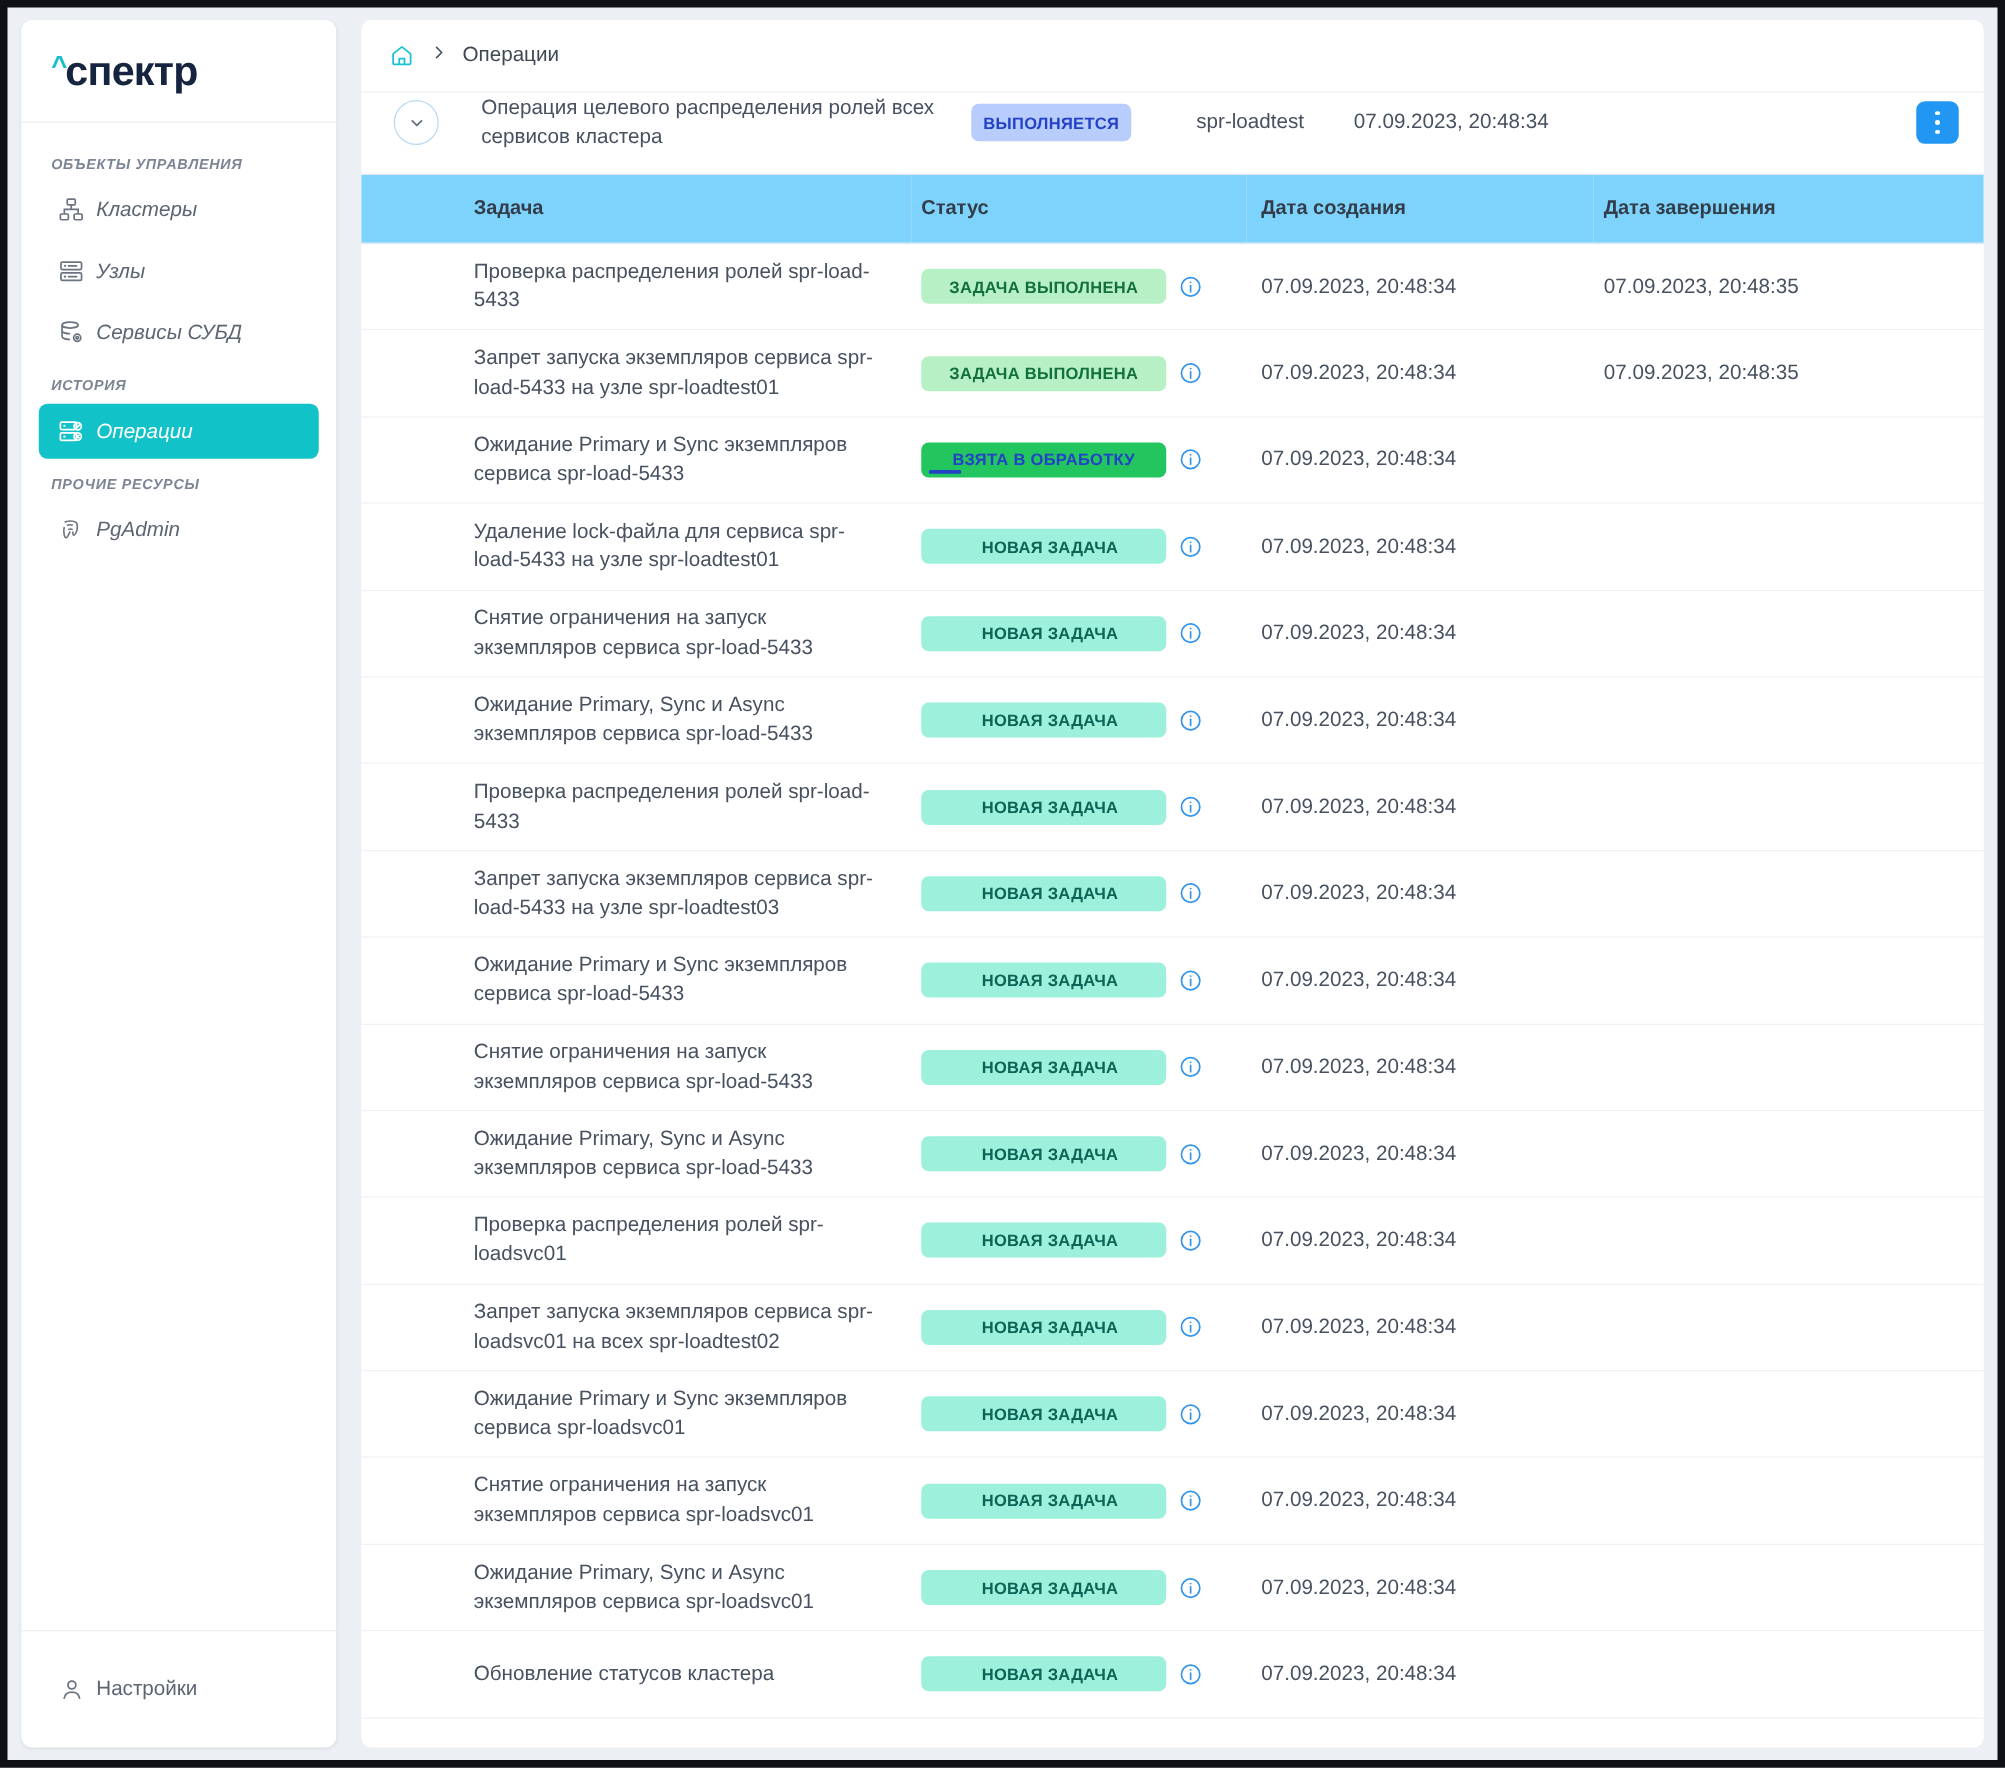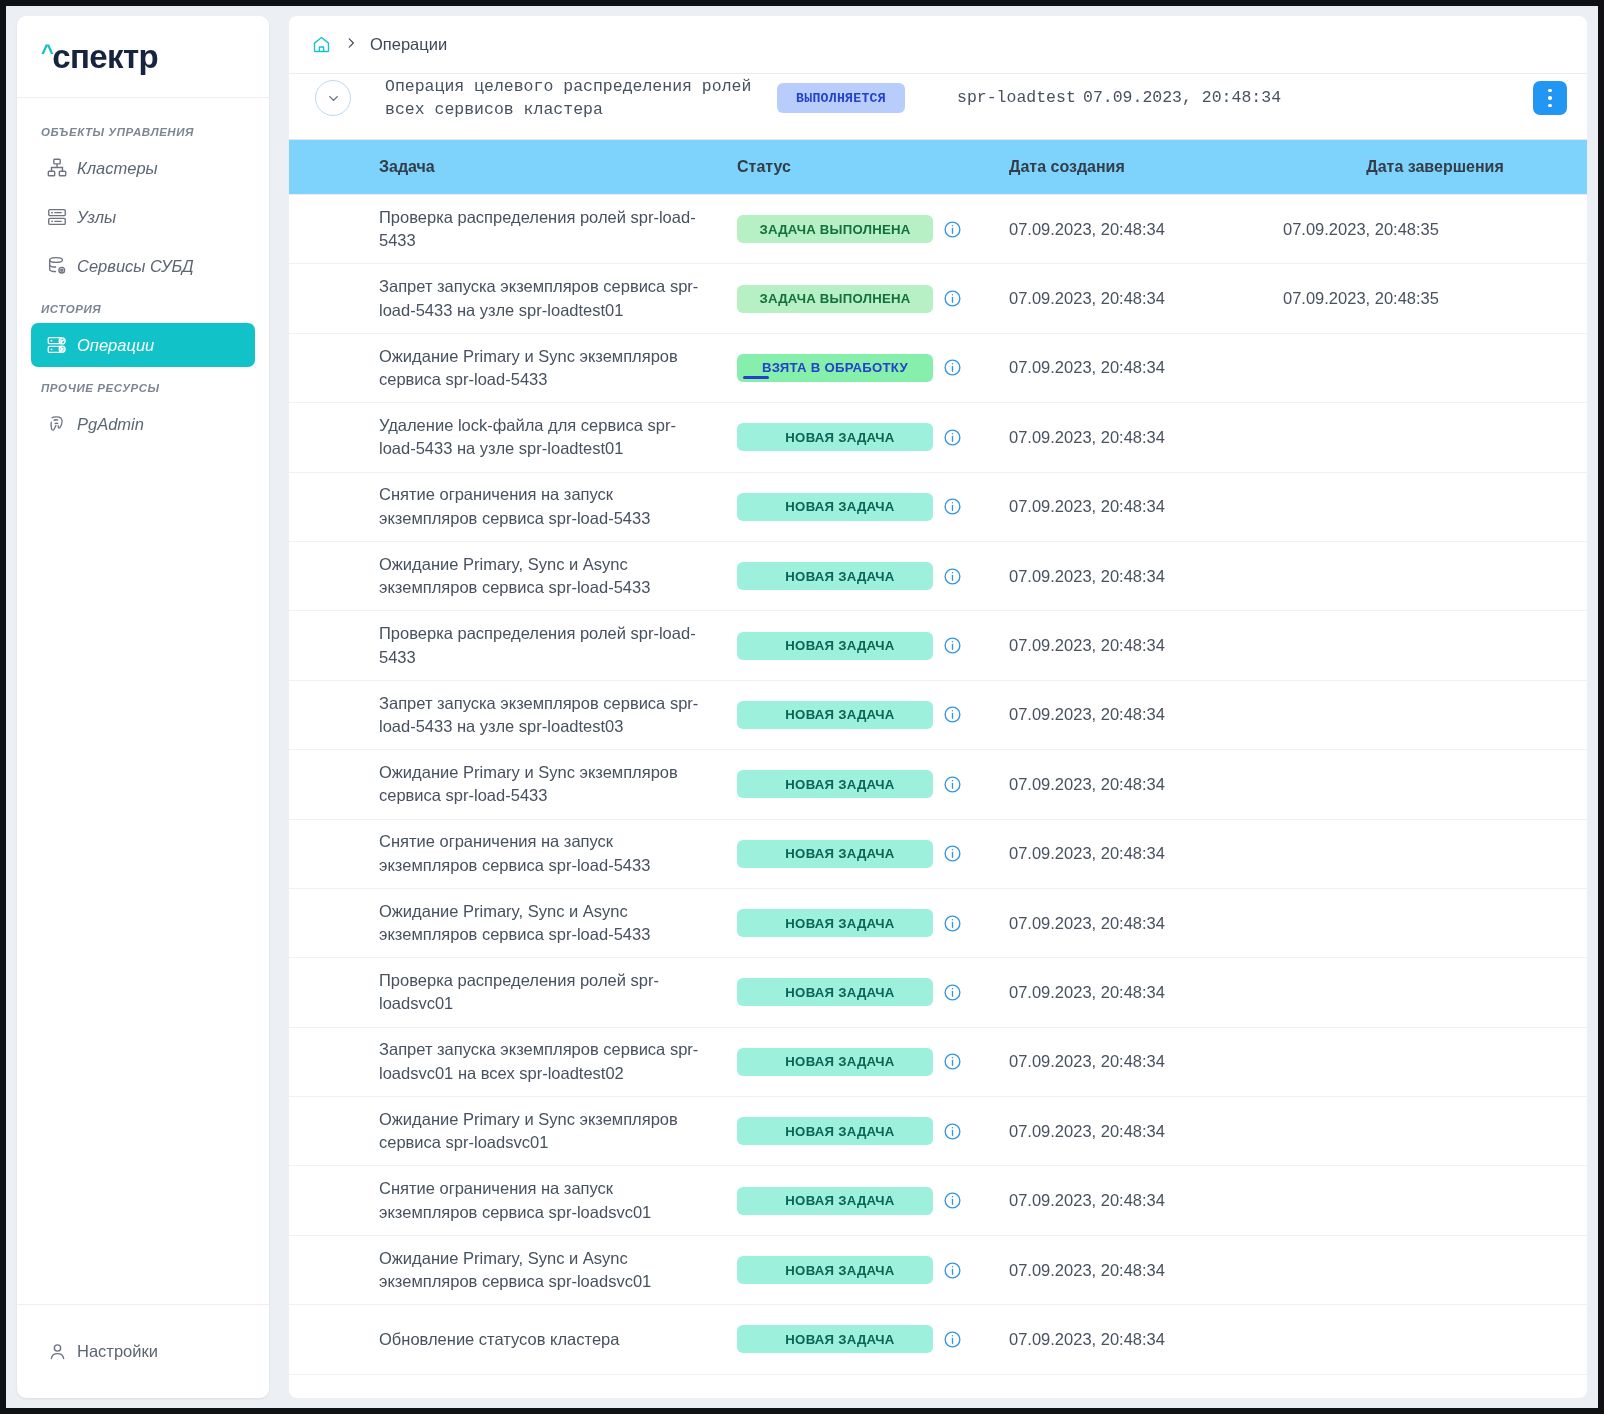--- a/index.html
+++ b/index.html
@@ -109,21 +109,20 @@
   .bc-text { color: #3f4956; font-size: 16.5px; }
 
   .op-header {
     background: #ffffff;
     height: 66px;
     display: flex;
     align-items: center;
     padding: 0 20px 17px 12px;
     border-bottom: 1px solid #e4e8ee;
     position: relative;
-    font-family: Liberation Mono, monospace;
   }
   .chev-btn {
     width: 36px; height: 36px;
     border-radius: 50%;
     border: 1px solid #bcd9ef;
     background: #fff;
     display: flex; align-items: center; justify-content: center;
     flex: 0 0 36px;
     margin-left: 14px;
     cursor: pointer;
@@ -167,21 +166,21 @@
     padding: 18px 0 18px 0;
     border-bottom: 1px solid #e9ecf1;
   }
   col.c-task { width: 440px; }
   col.c-status { width: 268px; }
   col.c-created { width: 278px; }
   col.c-finished { width: 312px; }
   thead th.h-task { padding-left: 90px; }
   thead th.h-status { padding-left: 8px; }
   thead th.h-created { padding-left: 12px; }
-  thead th.h-finished { padding-left: 8px; text-align: center; }
+  thead th.h-finished { padding-left: 8px; }
 
   tbody td {
     border-bottom: 1px solid #eef1f5;
     font-size: 16.5px;
     color: #47515f;
     vertical-align: middle;
     padding: 0;
     height: 69.4px;
   }
   td.t-task { padding-left: 90px; padding-right: 18px; line-height: 1.42; }
@@ -198,21 +197,21 @@
     align-items: center;
     justify-content: center;
     font-size: 13.2px;
     font-weight: 700;
     letter-spacing: 0.25px;
     position: relative;
     overflow: hidden;
   }
   .badge.done   { background: #b7f0c5; color: #12703a; }
   .badge.new    { background: #9cf0dc; color: #0c6455; padding-left: 10px; }
-  .badge.taken  { background: #86efac; color: #2342c8; }
+  .badge.taken  { background: #22c55e; color: #2342c8; }
   .badge.running{ background: #b8cdfb; color: #2342c8; width: 128px; height: 30px; }
   .badge.taken::after {
     content: "";
     position: absolute;
     left: 6px; bottom: 3px;
     width: 26px; height: 3px;
     border-radius: 2px;
     background: #2342c8;
   }
   .info-ico { width: 19px; height: 19px; flex: 0 0 19px; cursor: pointer; }

